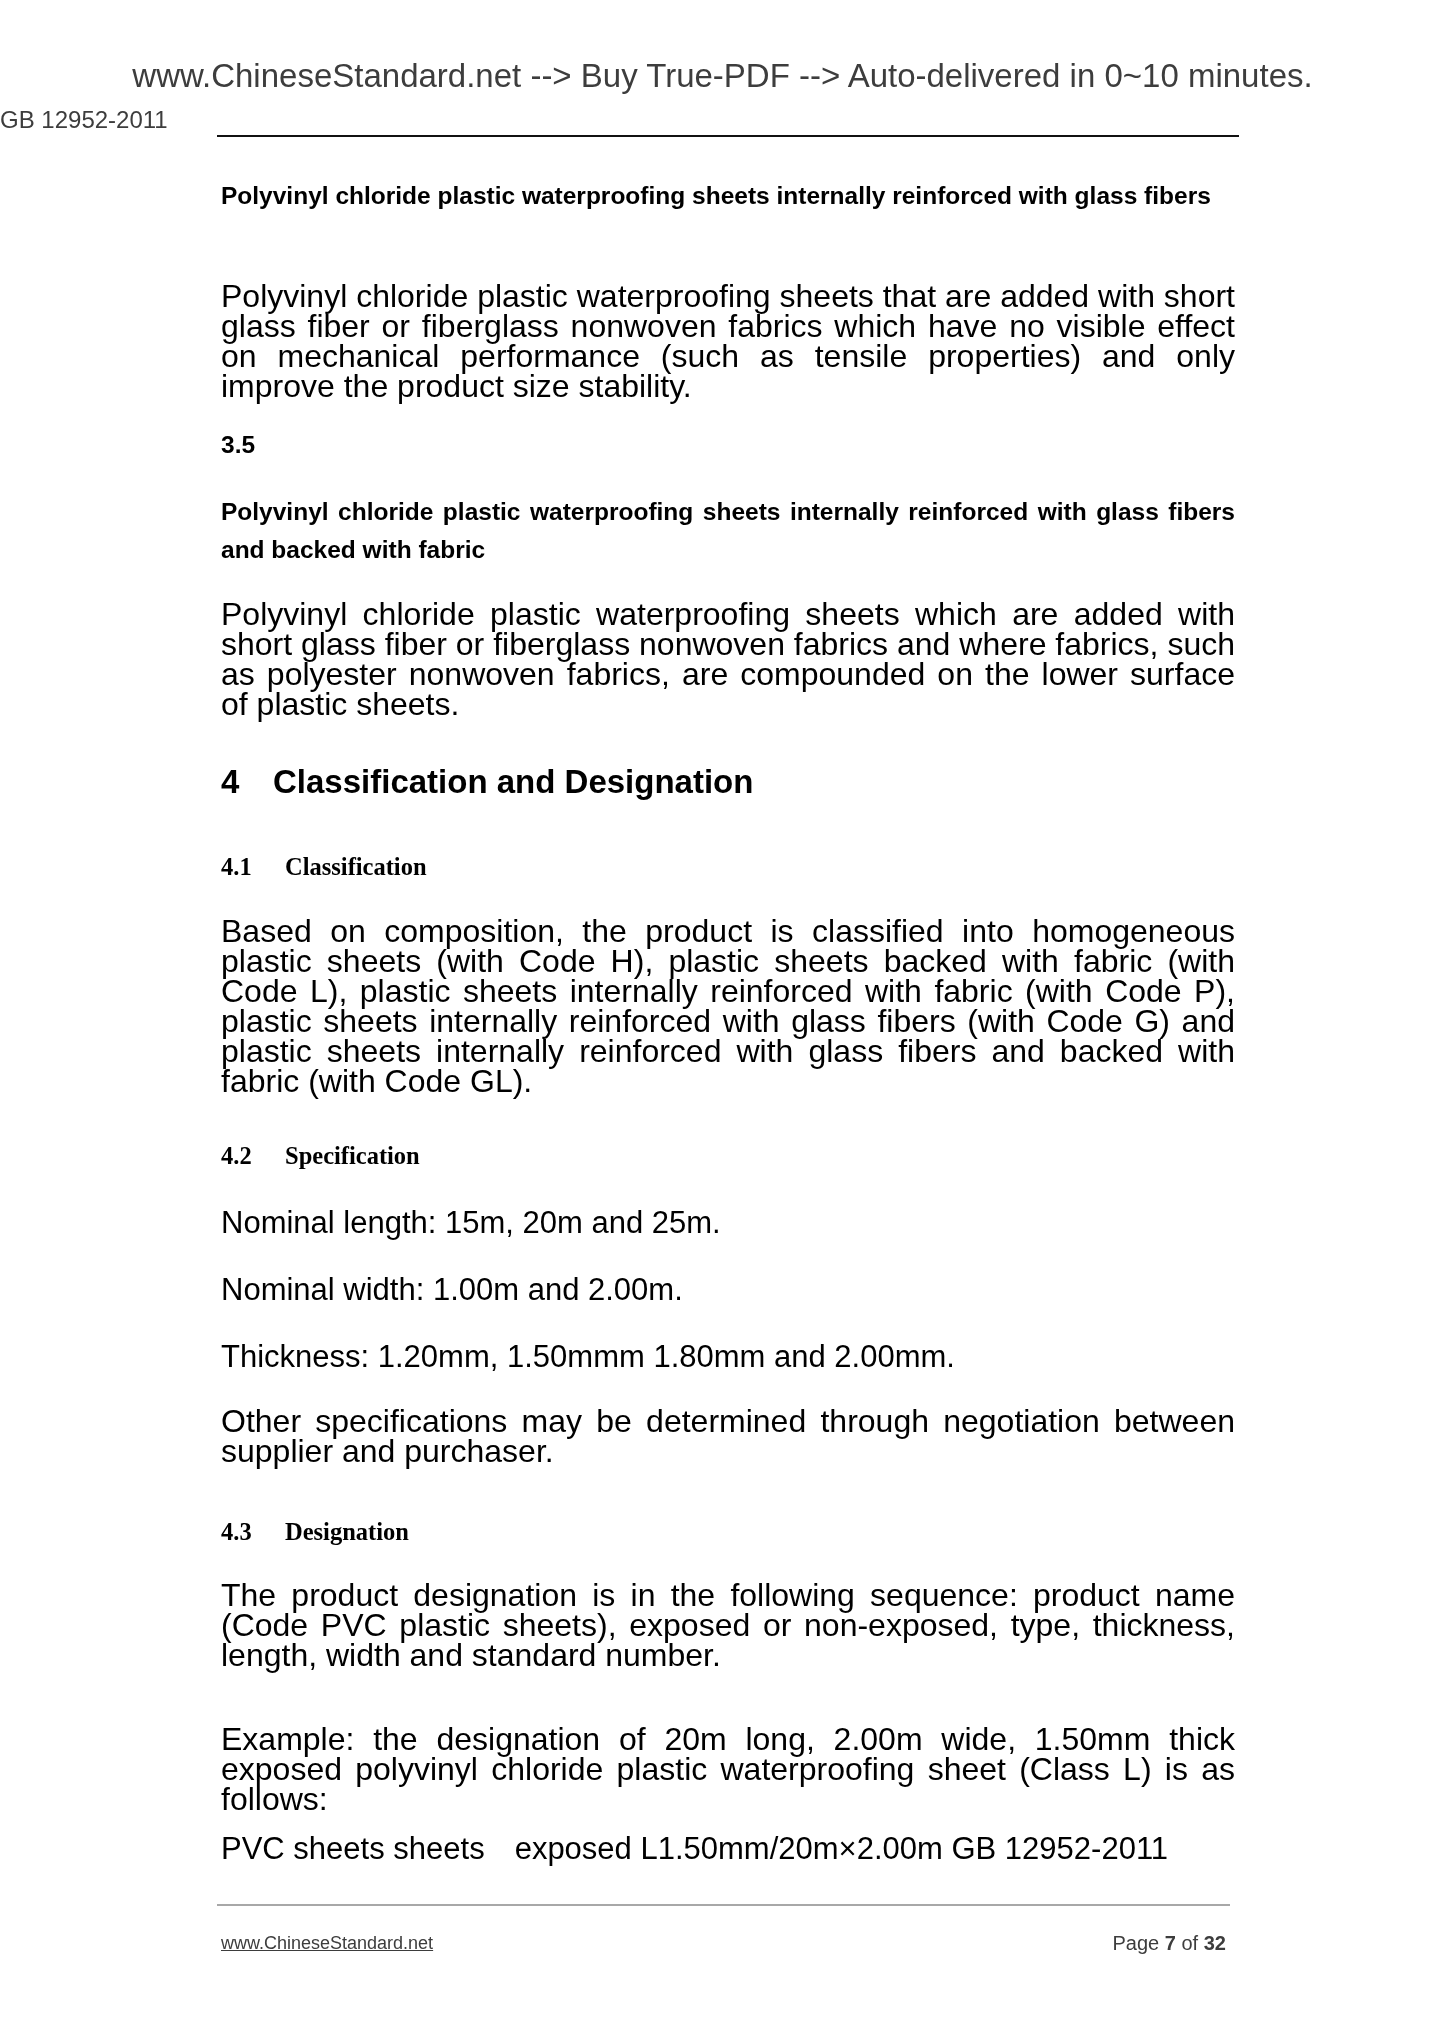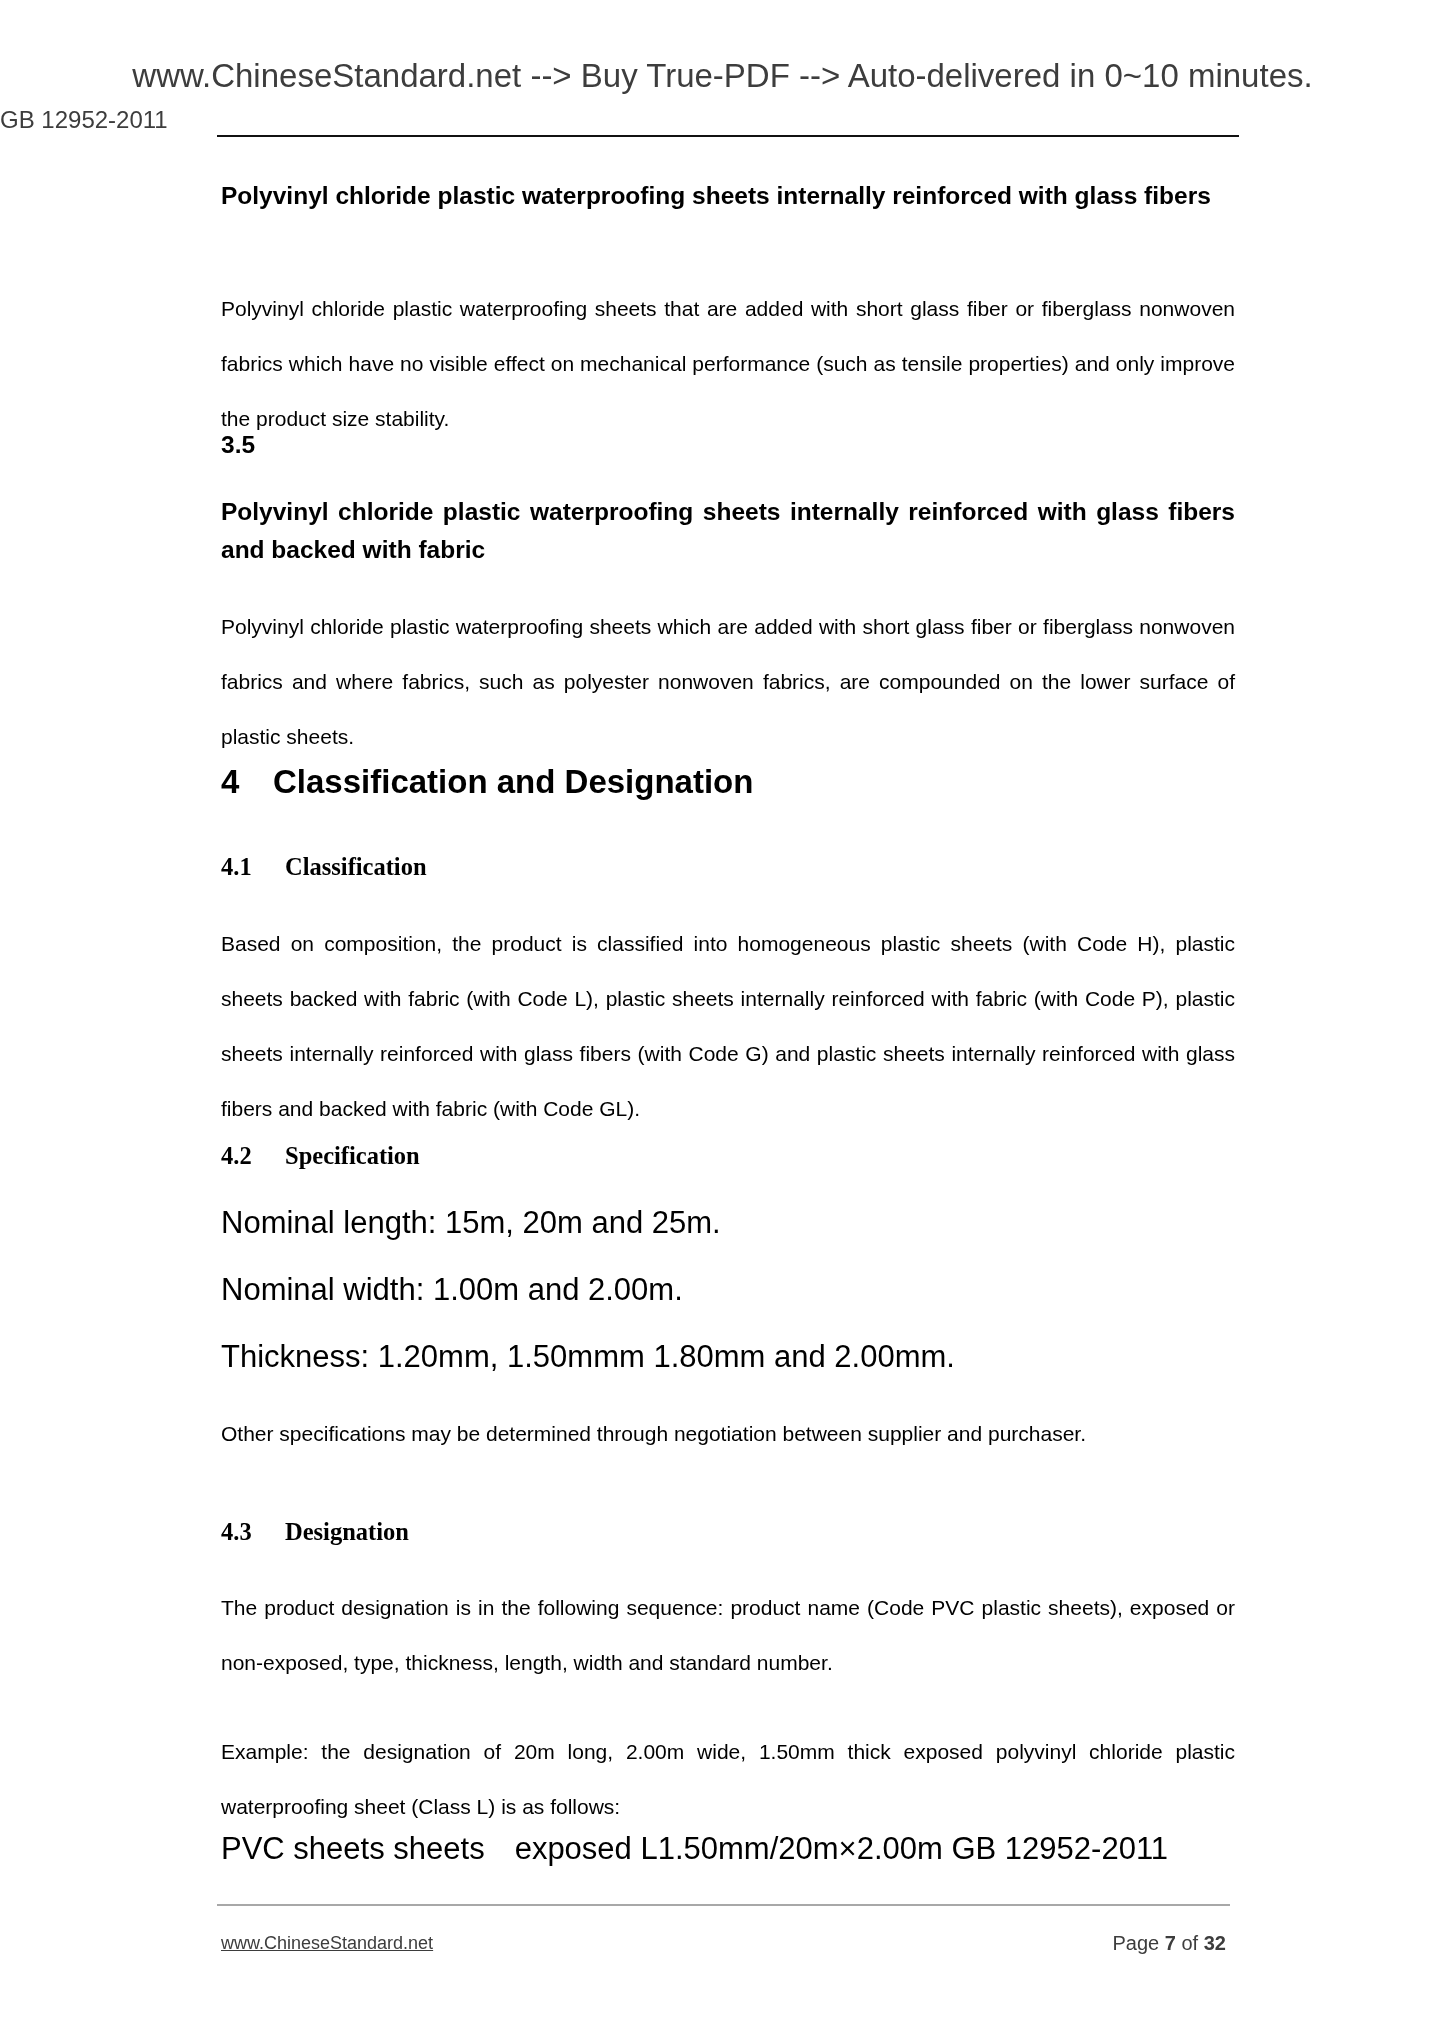--- a/index.html
+++ b/index.html
@@ -6,21 +6,21 @@
   body { width: 1445px; height: 2044px; position: relative; overflow: hidden;
          font-family: "Liberation Sans", sans-serif; color: #000; }
   .abs { position: absolute; }
   .hdr-top { left: 0; width: 1445px; top: 56px; text-align: center;
              font-size: 33px; color: #3d3d3d; line-height: 40px; white-space: nowrap; }
   .hdr-std { left: 0; width: 1445px; top: 106px; text-align: left;
              font-size: 24px; color: #3d3d3d; line-height: 28px; }
   .hdr-rule { left: 217px; width: 1022px; top: 135px; height: 2px; background: #111; }
   .content { left: 221px; width: 1014px; }
   .bold-head { font-weight: bold; font-size: 24.5px; line-height: 38px; text-align: justify; }
-  .para { font-size: 21px; line-height: 55px; text-align: justify; }
+  .para { font-size: 32px; line-height: 30px; text-align: justify; }
   .para.last-left { text-align-last: left; }
   .clause-num { font-weight: bold; font-size: 24.5px; line-height: 30px; }
   .h1 { font-weight: bold; font-size: 33px; line-height: 40px; white-space: nowrap; }
   .h1 .num { display: inline-block; width: 52px; }
   .h2 { font-weight: bold; font-size: 24.5px; line-height: 30px; white-space: nowrap; font-family: Liberation Serif, serif; }
   .h2 .num { display: inline-block; width: 64px; }
   .line { font-size: 31px; line-height: 30px; white-space: nowrap; }
   .pvc-gap { display: inline-block; width: 30px; }
   .ftr-rule { left: 217px; width: 1013px; top: 1904px; height: 2px; background: #a8a8a8; }
   .ftr-link { left: 221px; top: 1928px; font-size: 18px; color: #3d3d3d;

